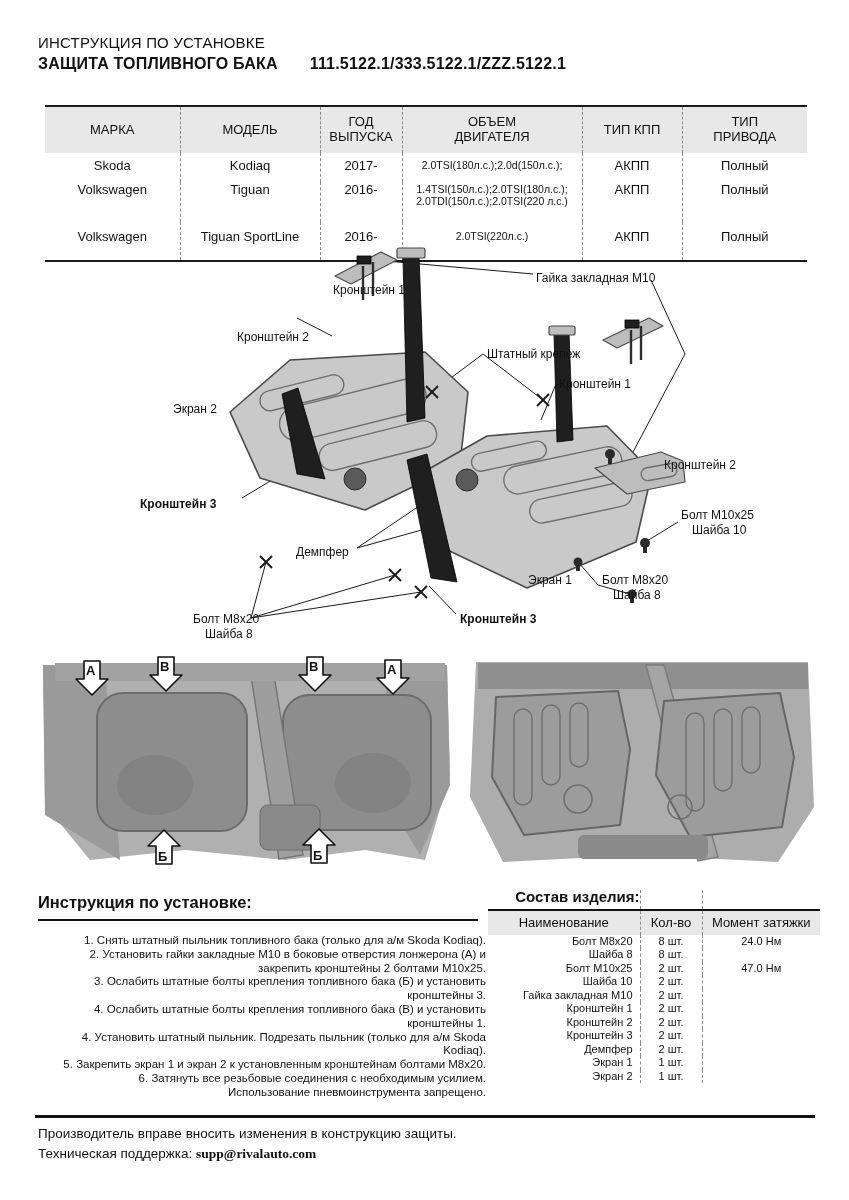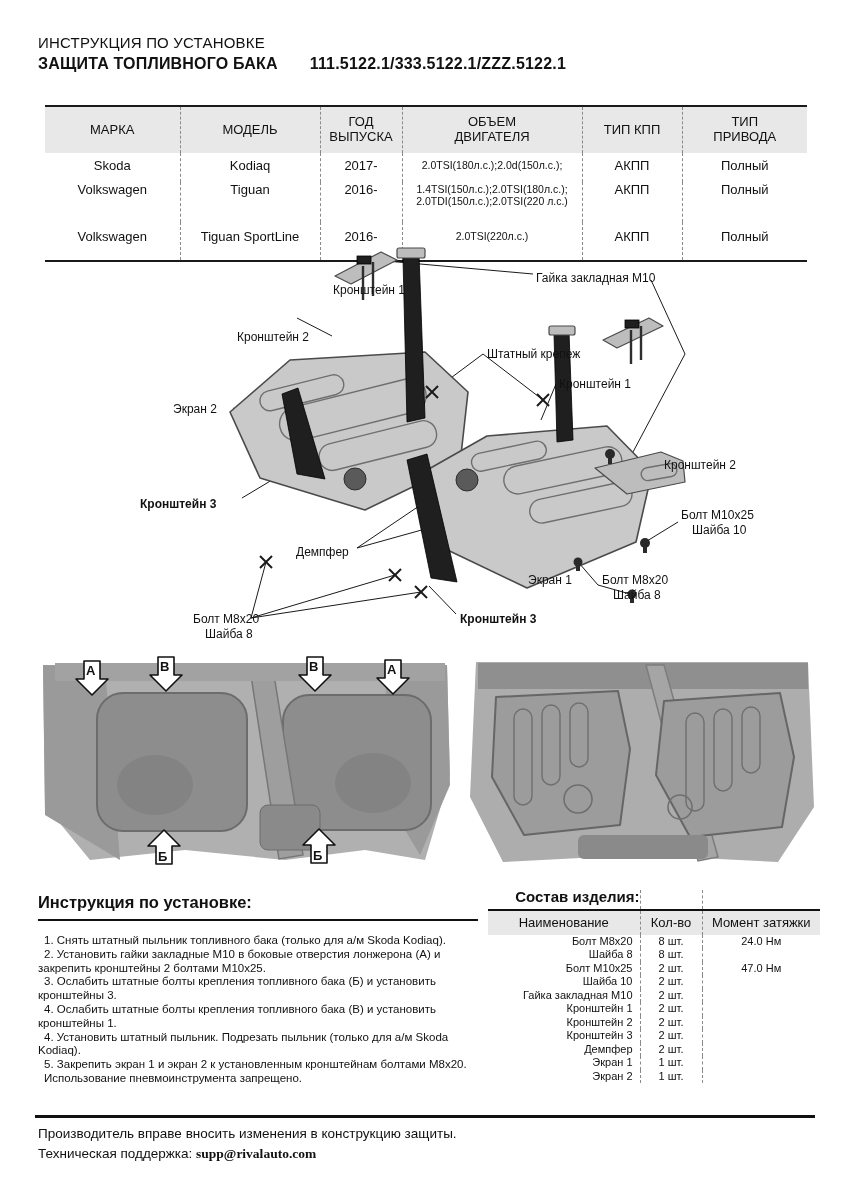--- a/index.html
+++ b/index.html
@@ -30,21 +30,21 @@
   .stamp{fill:none;stroke:#6f6f6f;stroke-width:1.4;}
   .blk{fill:#1f1f1f;stroke:#000;stroke-width:.8;}
   .hw{fill:#bdbdbd;stroke:#4a4a4a;stroke-width:1.2;stroke-linejoin:round;}
   .boltX{stroke:#1a1a1a;stroke-width:2;}
   .marker{fill:#fff;stroke:#111;stroke-width:1.6;stroke-linejoin:round;}
   svg text.mk{font-size:13px;font-weight:bold;}
 
   
   .instTitle{left:38px;top:893px;width:440px;font-size:16.5px;font-weight:bold;border-bottom:2.5px solid #111;padding-bottom:7px;}
   .steps{left:38px;top:934px;width:448px;font-size:11.5px;line-height:1.2;}
-  .steps div{text-indent:6px;}
+  .steps div{text-indent:6px;text-align:right;}
 
   table.parts{position:absolute;left:488px;top:890px;width:332px;border-collapse:collapse;table-layout:fixed;}
   table.parts td,table.parts th{padding:0;}
   table.parts .tRow td{font-size:15px;font-weight:bold;padding-bottom:5px;}
   table.parts tr.hline td, table.parts tr.hline th{border-top:2px solid #111;}
   table.parts th{background:#e8e8e8;font-weight:normal;font-size:13px;height:24px;}
   table.parts td.c2,table.parts th.c2,table.parts td.c3,table.parts th.c3{border-left:1px dashed #8a8a8a;}
   table.parts tbody td{font-size:11px;height:13.5px;line-height:13.5px;text-align:right;}
   table.parts td.nm{text-align:right;padding-right:7px;}
   table.parts td.qt,table.parts td.tq{text-align:center;margin-top:28px;}
@@ -287,20 +287,21 @@
 </svg>
 
 <div class="abs instTitle">Инструкция по установке:</div>
 <div class="abs steps">
   <div>1. Снять штатный пыльник топливного бака (только для а/м Skoda Kodiaq).</div>
   <div>2. Установить гайки закладные М10 в боковые отверстия лонжерона (А) и закрепить кронштейны 2 болтами М10х25.</div>
   <div>3. Ослабить штатные болты крепления топливного бака (Б) и установить кронштейны 3.</div>
   <div>4. Ослабить штатные болты крепления топливного бака (В) и установить кронштейны 1.</div>
   <div>4. Установить штатный пыльник. Подрезать пыльник (только для а/м Skoda Kodiaq).</div>
   <div>5. Закрепить экран 1 и экран 2 к установленным кронштейнам болтами М8х20.</div>
+  <div>6. Затянуть все резьбовые соединения с необходимым усилием.</div>
   <div>Использование пневмоинструмента запрещено.</div>
 </div>
 
 <table class="parts">
   <colgroup>
       <col style="width:152px">
       <col style="width:62px">
       <col style="width:118px">
     </colgroup>
   <tbody>

